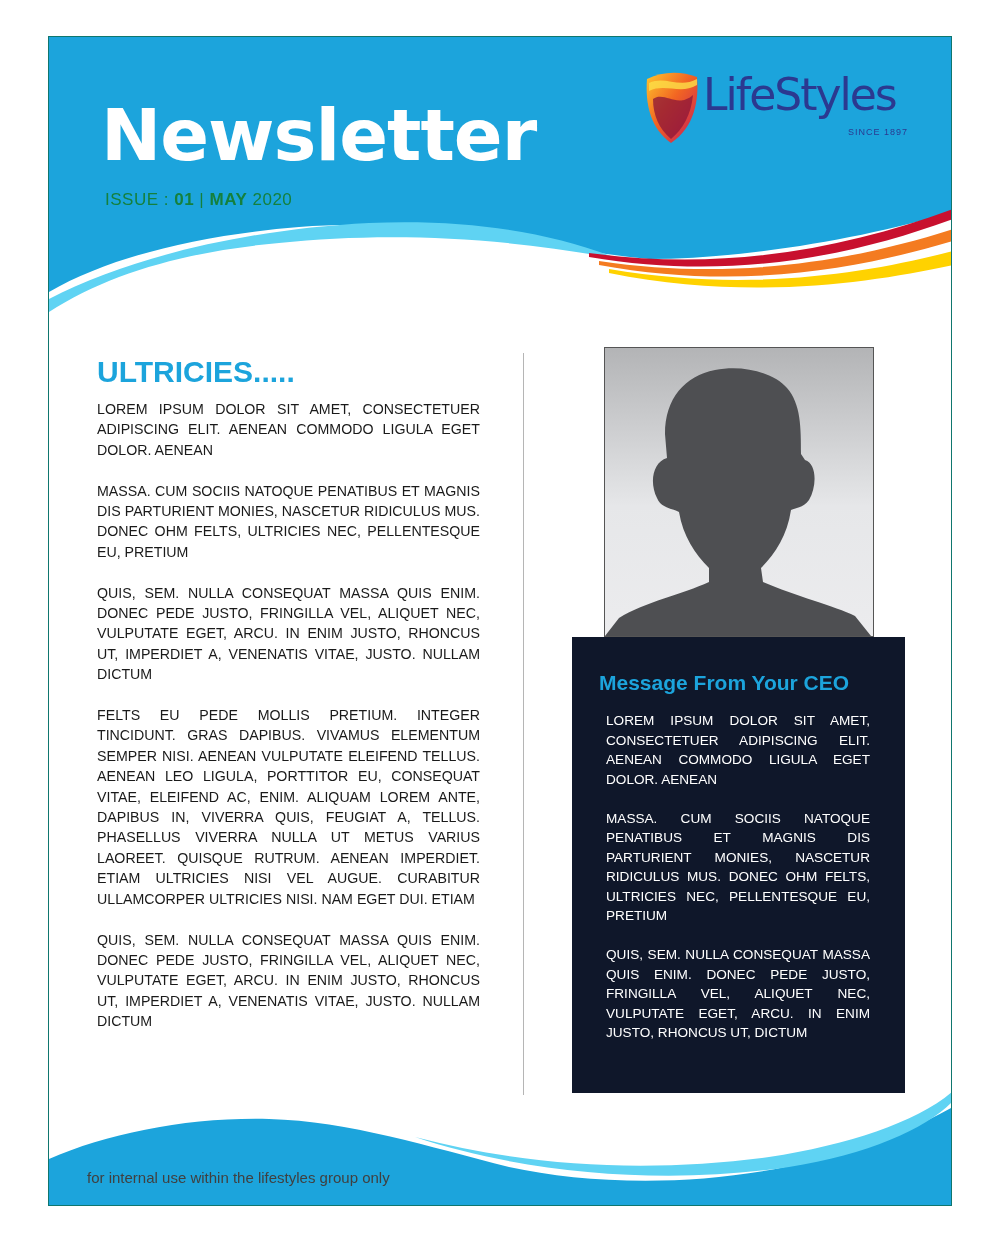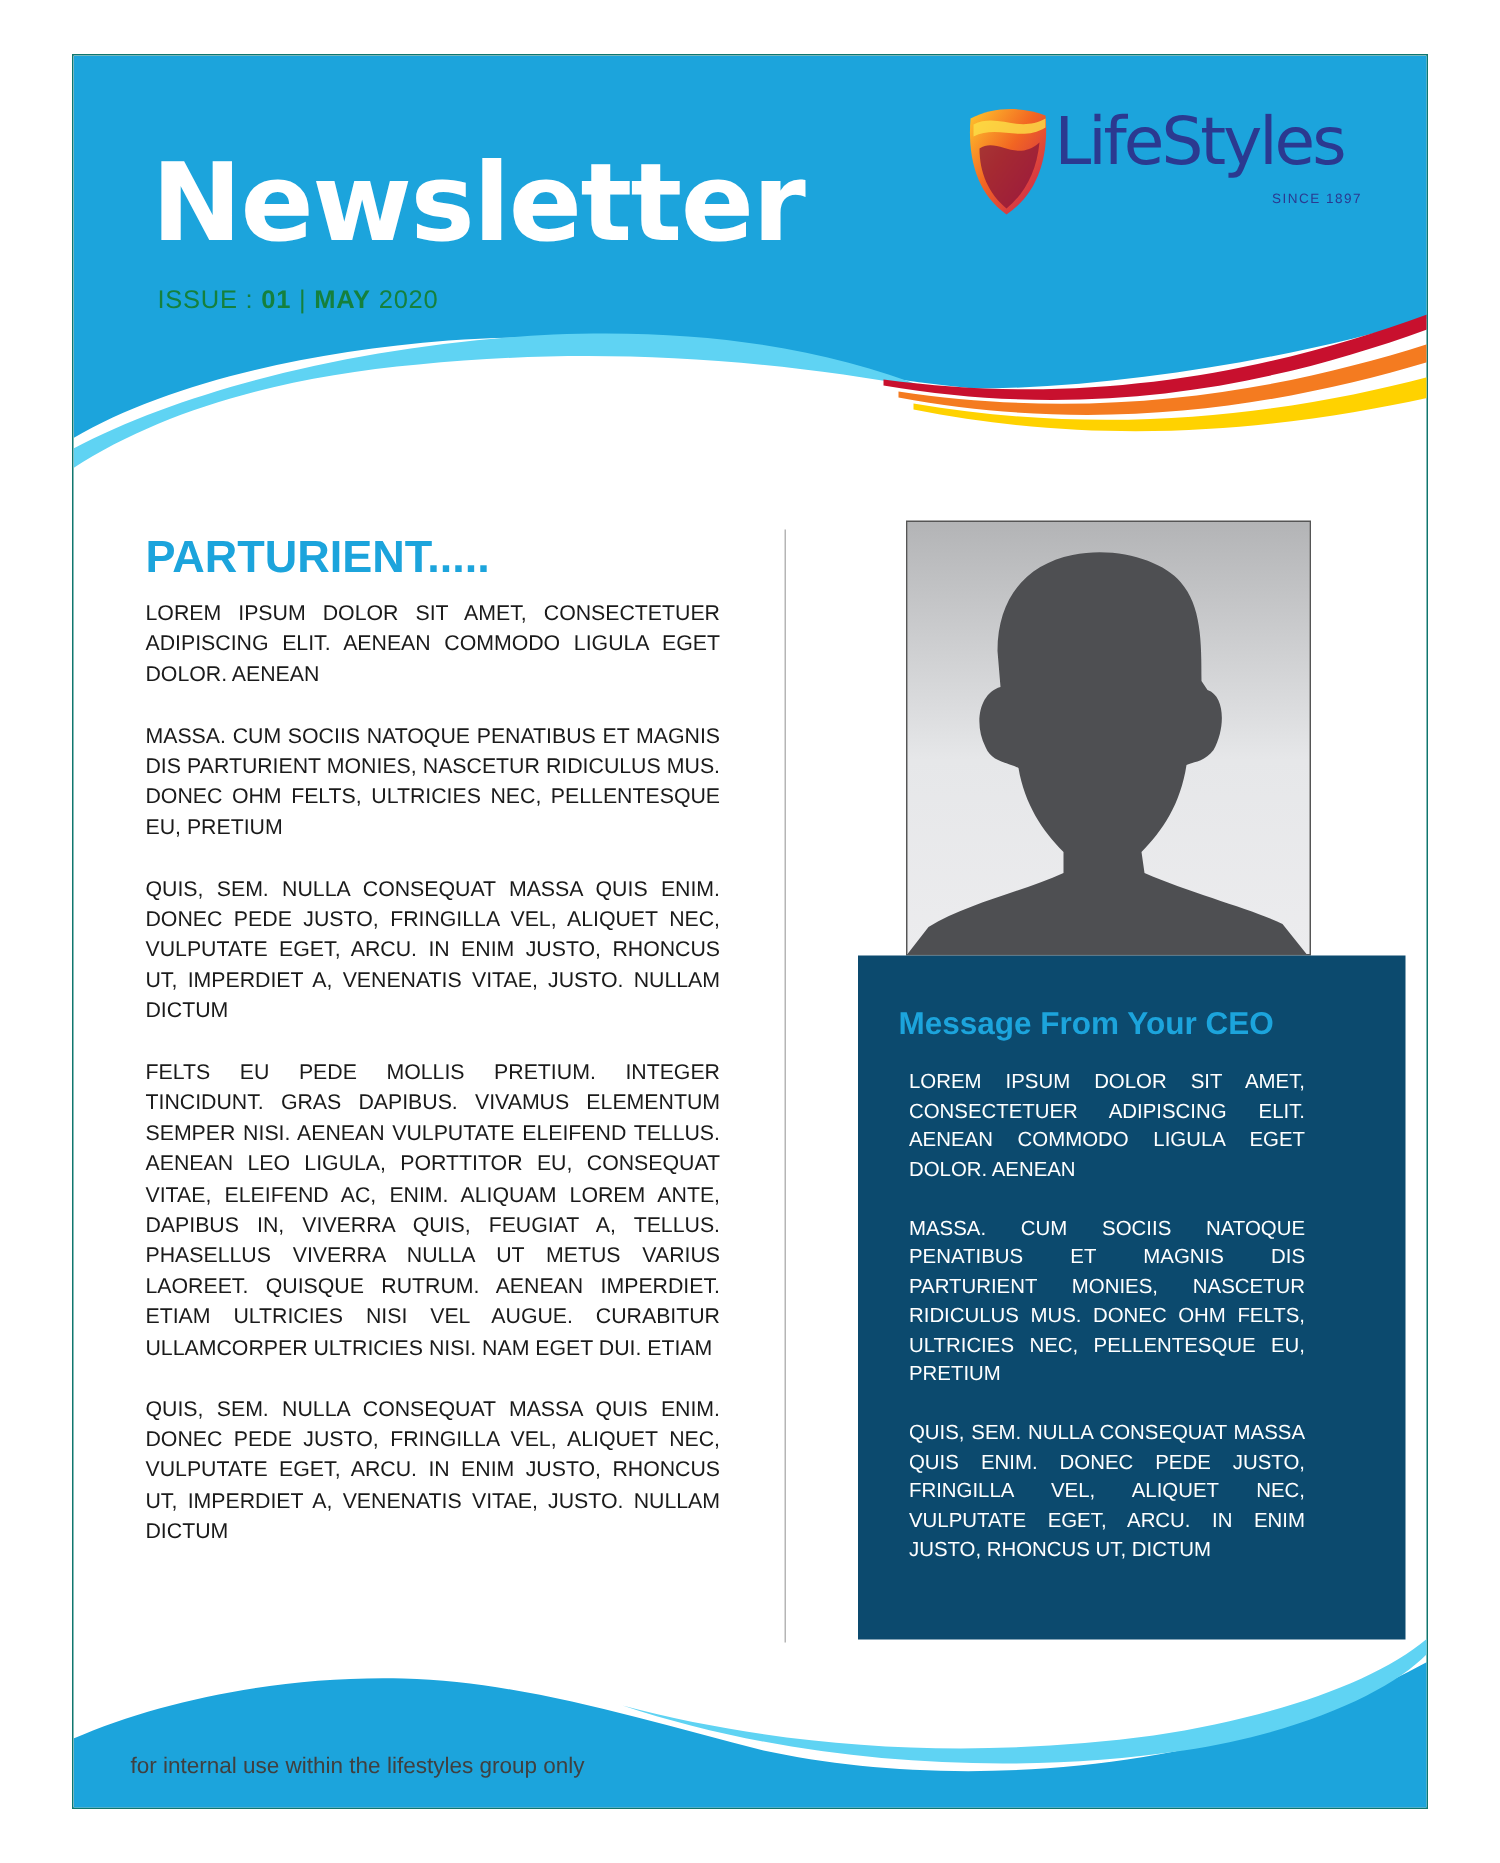--- a/index.html
+++ b/index.html
@@ -10,21 +10,21 @@
   .issue { position:absolute; left:56px; top:153px; font-size:17px; color:#15803d; letter-spacing:0.5px; }
   .issue b { font-weight:bold; }
   .logo { position:absolute; left:594px; top:28px; width:280px; height:90px; }
   .logo-text { position:absolute; left:60px; top:8px; font-size:44px; color:#2b3990; letter-spacing:-2px; line-height:1; font-family:"DejaVu Sans", sans-serif; }
   .logo-since { position:absolute; left:205px; top:62px; font-size:9px; color:#2b3990; letter-spacing:1px; }
   .section-title { position:absolute; left:48px; top:318px; font-size:30px; font-weight:bold; color:#1ca4dc; }
   .left-col { position:absolute; left:48px; top:362px; width:383px; font-size:14.2px; line-height:20.4px; color:#1a1a1a; text-align:justify; }
   .left-col p { margin:0 0 20.4px 0; }
   .divider { position:absolute; left:474px; top:316px; width:1px; height:742px; background:#b5b5b5; }
   .photo { position:absolute; left:555px; top:310px; width:270px; height:290px; border:1px solid #555; box-sizing:border-box; background:linear-gradient(#b3b4b6, #e6e7e9 55%, #ececee); overflow:hidden; }
-  .ceo-box { position:absolute; left:523px; top:600px; width:333px; height:456px; background:#0c4a6e;padding-left:32px; }
+  .ceo-box { position:absolute; left:523px; top:600px; width:333px; height:456px; background:#0f172a; }
   .ceo-title { position:absolute; left:27px; top:34px; font-size:21px; font-weight:bold; color:#1ca4dc; }
   .ceo-text { position:absolute; left:34px; top:74px; width:264px; font-size:13.6px; line-height:19.5px; color:#ffffff; text-align:justify; }
   .ceo-text p { margin:0 0 19.5px 0; }
   .footer-bg { position:absolute; left:0; top:1050px; width:904px; height:120px; }
   .footer-text { position:absolute; left:38px; top:1132px; font-size:15px; color:#404040; }
 </style>
 </head>
 <body>
 
 <div class="page">
@@ -56,21 +56,21 @@
         </linearGradient>
       </defs>
       <path d="M4 10 C20 2 38 2 54 8 C56 30 52 58 28 74 C8 60 2 36 4 10 Z" fill="url(#sg)"></path>
       <path d="M10 30 C22 22 34 40 50 26 C48 46 40 60 28 70 C16 60 10 46 10 30 Z" fill="#8b1538" opacity="0.75"></path>
       <path d="M6 14 C22 6 36 20 54 10 L54 16 C38 26 22 14 6 22 Z" fill="#fde047" opacity="0.8"></path>
     </svg>
     <div class="logo-text">LifeStyles</div>
     <div class="logo-since">SINCE 1897</div>
   </div>
 
-  <div class="section-title">PARTURIENT.....</div>
+  <div class="section-title">ULTRICIES.....</div>
   <div class="left-col">
     <p>LOREM IPSUM DOLOR SIT AMET, CONSECTETUER ADIPISCING ELIT. AENEAN COMMODO LIGULA EGET DOLOR. AENEAN</p>
     <p>MASSA. CUM SOCIIS NATOQUE PENATIBUS ET MAGNIS DIS PARTURIENT MONIES, NASCETUR RIDICULUS MUS. DONEC OHM FELTS, ULTRICIES NEC, PELLENTESQUE EU, PRETIUM</p>
     <p>QUIS, SEM. NULLA CONSEQUAT MASSA QUIS ENIM. DONEC PEDE JUSTO, FRINGILLA VEL, ALIQUET NEC, VULPUTATE EGET, ARCU. IN ENIM JUSTO, RHONCUS UT, IMPERDIET A, VENENATIS VITAE, JUSTO. NULLAM DICTUM</p>
     <p>FELTS EU PEDE MOLLIS PRETIUM. INTEGER TINCIDUNT. GRAS DAPIBUS. VIVAMUS ELEMENTUM SEMPER NISI. AENEAN VULPUTATE ELEIFEND TELLUS. AENEAN LEO LIGULA, PORTTITOR EU, CONSEQUAT VITAE, ELEIFEND AC, ENIM. ALIQUAM LOREM ANTE, DAPIBUS IN, VIVERRA QUIS, FEUGIAT A, TELLUS. PHASELLUS VIVERRA NULLA UT METUS VARIUS LAOREET. QUISQUE RUTRUM. AENEAN IMPERDIET. ETIAM ULTRICIES NISI VEL AUGUE. CURABITUR ULLAMCORPER ULTRICIES NISI. NAM EGET DUI. ETIAM</p>
     <p>QUIS, SEM. NULLA CONSEQUAT MASSA QUIS ENIM. DONEC PEDE JUSTO, FRINGILLA VEL, ALIQUET NEC, VULPUTATE EGET, ARCU. IN ENIM JUSTO, RHONCUS UT, IMPERDIET A, VENENATIS VITAE, JUSTO. NULLAM DICTUM</p>
   </div>
 
   <div class="divider"></div>
 

